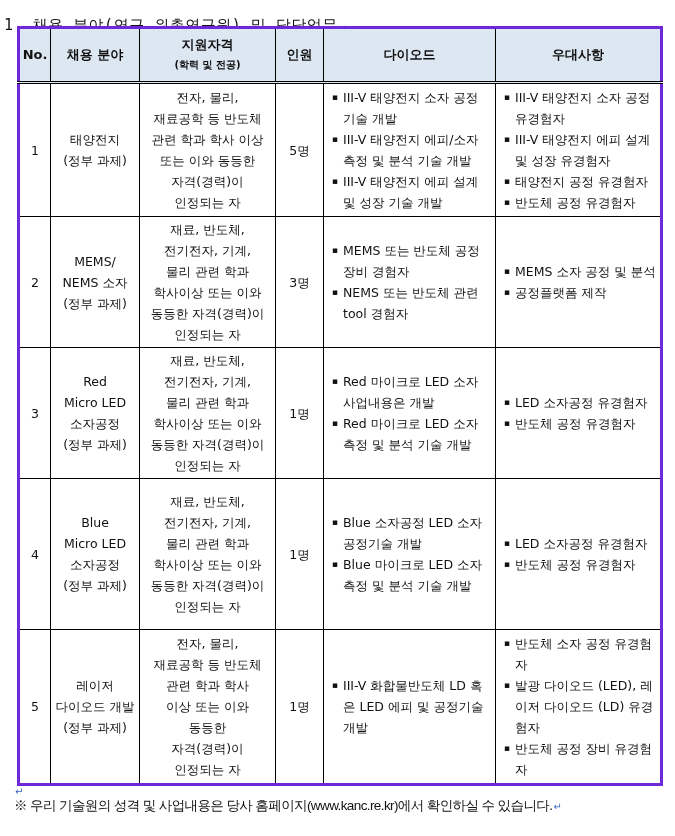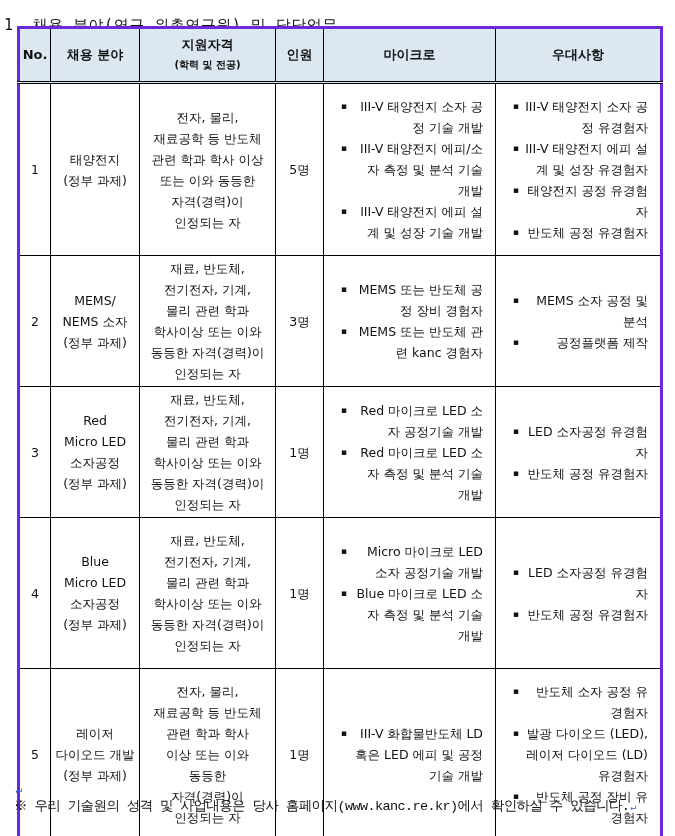--- a/index.html
+++ b/index.html
@@ -10,25 +10,25 @@
   .mark { color: #3a62c4; font-size: 10px; margin-left: 1px; }
   table { position: absolute; left: 17px; top: 26px; border-collapse: collapse;
           border: 3px solid #6d28d9; table-layout: fixed; }
   th, td { border: 1px solid #000; padding: 0; vertical-align: middle; }
   thead th { background: #dde7f2; height: 52px; font-size: 13px; font-weight: bold;
              border-bottom: 3px double #000; text-align: center; line-height: 20px; }
   thead th .sub { font-size: 10px; }
   td { font-size: 12.5px; line-height: 21px; }
   td.c { text-align: center; }
   td.l { text-align: left; padding-left: 4px; }
-  ul { list-style: none; margin: 12px; padding: 0; text-align: right; }
+  ul { list-style: none; margin: 3px; padding: 0; }
   li { position: relative; padding-left: 12px; }
   li::before { content: "▪"; position: absolute; left: 1px; top: 0; font-size: 9px; }
   .footnote { position: absolute; left: 14px; top: 797px; font-size: 13.5px; white-space: nowrap;
-              font-family: Liberation Mono, monospace; letter-spacing: -0.6px; }
+              font-family: Liberation Sans, sans-serif; letter-spacing: -0.6px; }
   .footnote-pre { position: absolute; left: 14px; top: 786px; }
 </style>
 </head>
 <body>
 
 <div class="title">
   <span>1. 채용 분야(연구 위촉연구원) 및 담당업무</span><span class="mark">↵</span>
 </div>
 
 <table>
@@ -42,21 +42,21 @@
   </colgroup>
   <thead>
     <tr>
       <th><span>No.</span></th>
       <th><span>채용 분야</span></th>
       <th>
           <div>지원자격</div>
           <div class="sub">(학력 및 전공)</div>
         </th>
       <th><span>인원</span></th>
-      <th><span>마이크로</span></th>
+      <th><span>다이오드</span></th>
       <th><span>우대사항</span></th>
     </tr>
   </thead>
   <tbody id="tbody">
       <tr style="height: 131px;">
         <td class="c"><span>1</span></td>
         <td class="c">
           <div><span>태양전지</span></div>
           <div><span>(정부 과제)</span></div>
         </td>
@@ -97,21 +97,21 @@
           <div><span>전기전자, 기계,</span></div>
           <div><span>물리 관련 학과</span></div>
           <div><span>학사이상 또는 이와</span></div>
           <div><span>동등한 자격(경력)이</span></div>
           <div><span>인정되는 자</span></div>
         </td>
         <td class="c"><span>3명</span></td>
         <td class="l">
           <ul>
             <li>MEMS 또는 반도체 공정 장비 경험자</li>
-            <li>MEMS 또는 반도체 관련 kanc 경험자</li>
+            <li>NEMS 또는 반도체 관련 tool 경험자</li>
           </ul>
         </td>
         <td class="l">
           <ul>
             <li>MEMS 소자 공정 및 분석</li>
             <li>공정플랫폼 제작</li>
           </ul>
         </td>
       </tr>
       <tr style="height: 131px;">
@@ -126,21 +126,21 @@
           <div><span>재료, 반도체,</span></div>
           <div><span>전기전자, 기계,</span></div>
           <div><span>물리 관련 학과</span></div>
           <div><span>학사이상 또는 이와</span></div>
           <div><span>동등한 자격(경력)이</span></div>
           <div><span>인정되는 자</span></div>
         </td>
         <td class="c"><span>1명</span></td>
         <td class="l">
           <ul>
-            <li>Red 마이크로 LED 소자 공정기술 개발</li>
+            <li>Red 마이크로 LED 소자 사업내용은 개발</li>
             <li>Red 마이크로 LED 소자 측정 및 분석 기술 개발</li>
           </ul>
         </td>
         <td class="l">
           <ul>
             <li>LED 소자공정 유경험자</li>
             <li>반도체 공정 유경험자</li>
           </ul>
         </td>
       </tr>
@@ -156,21 +156,21 @@
           <div><span>재료, 반도체,</span></div>
           <div><span>전기전자, 기계,</span></div>
           <div><span>물리 관련 학과</span></div>
           <div><span>학사이상 또는 이와</span></div>
           <div><span>동등한 자격(경력)이</span></div>
           <div><span>인정되는 자</span></div>
         </td>
         <td class="c"><span>1명</span></td>
         <td class="l">
           <ul>
-            <li>Micro 마이크로 LED 소자 공정기술 개발</li>
+            <li>Blue 소자공정 LED 소자 공정기술 개발</li>
             <li>Blue 마이크로 LED 소자 측정 및 분석 기술 개발</li>
           </ul>
         </td>
         <td class="l">
           <ul>
             <li>LED 소자공정 유경험자</li>
             <li>반도체 공정 유경험자</li>
           </ul>
         </td>
       </tr>

